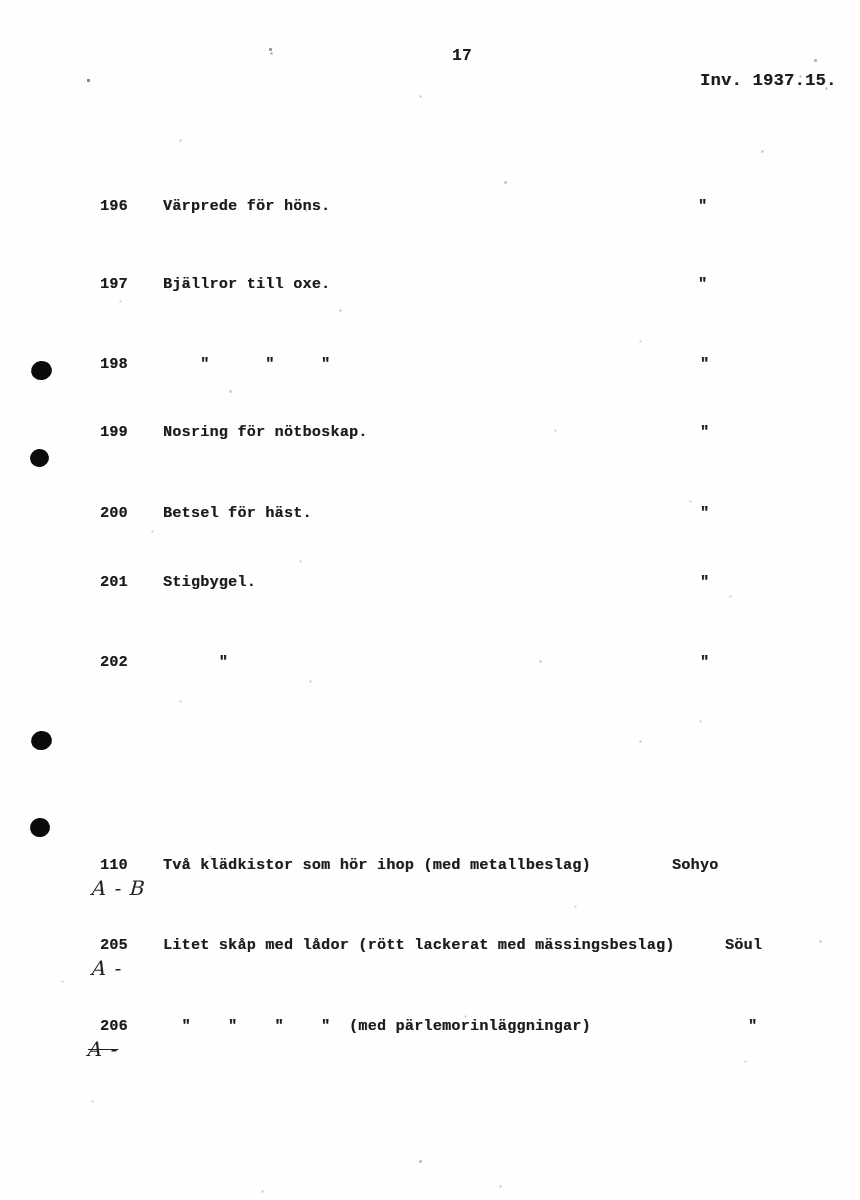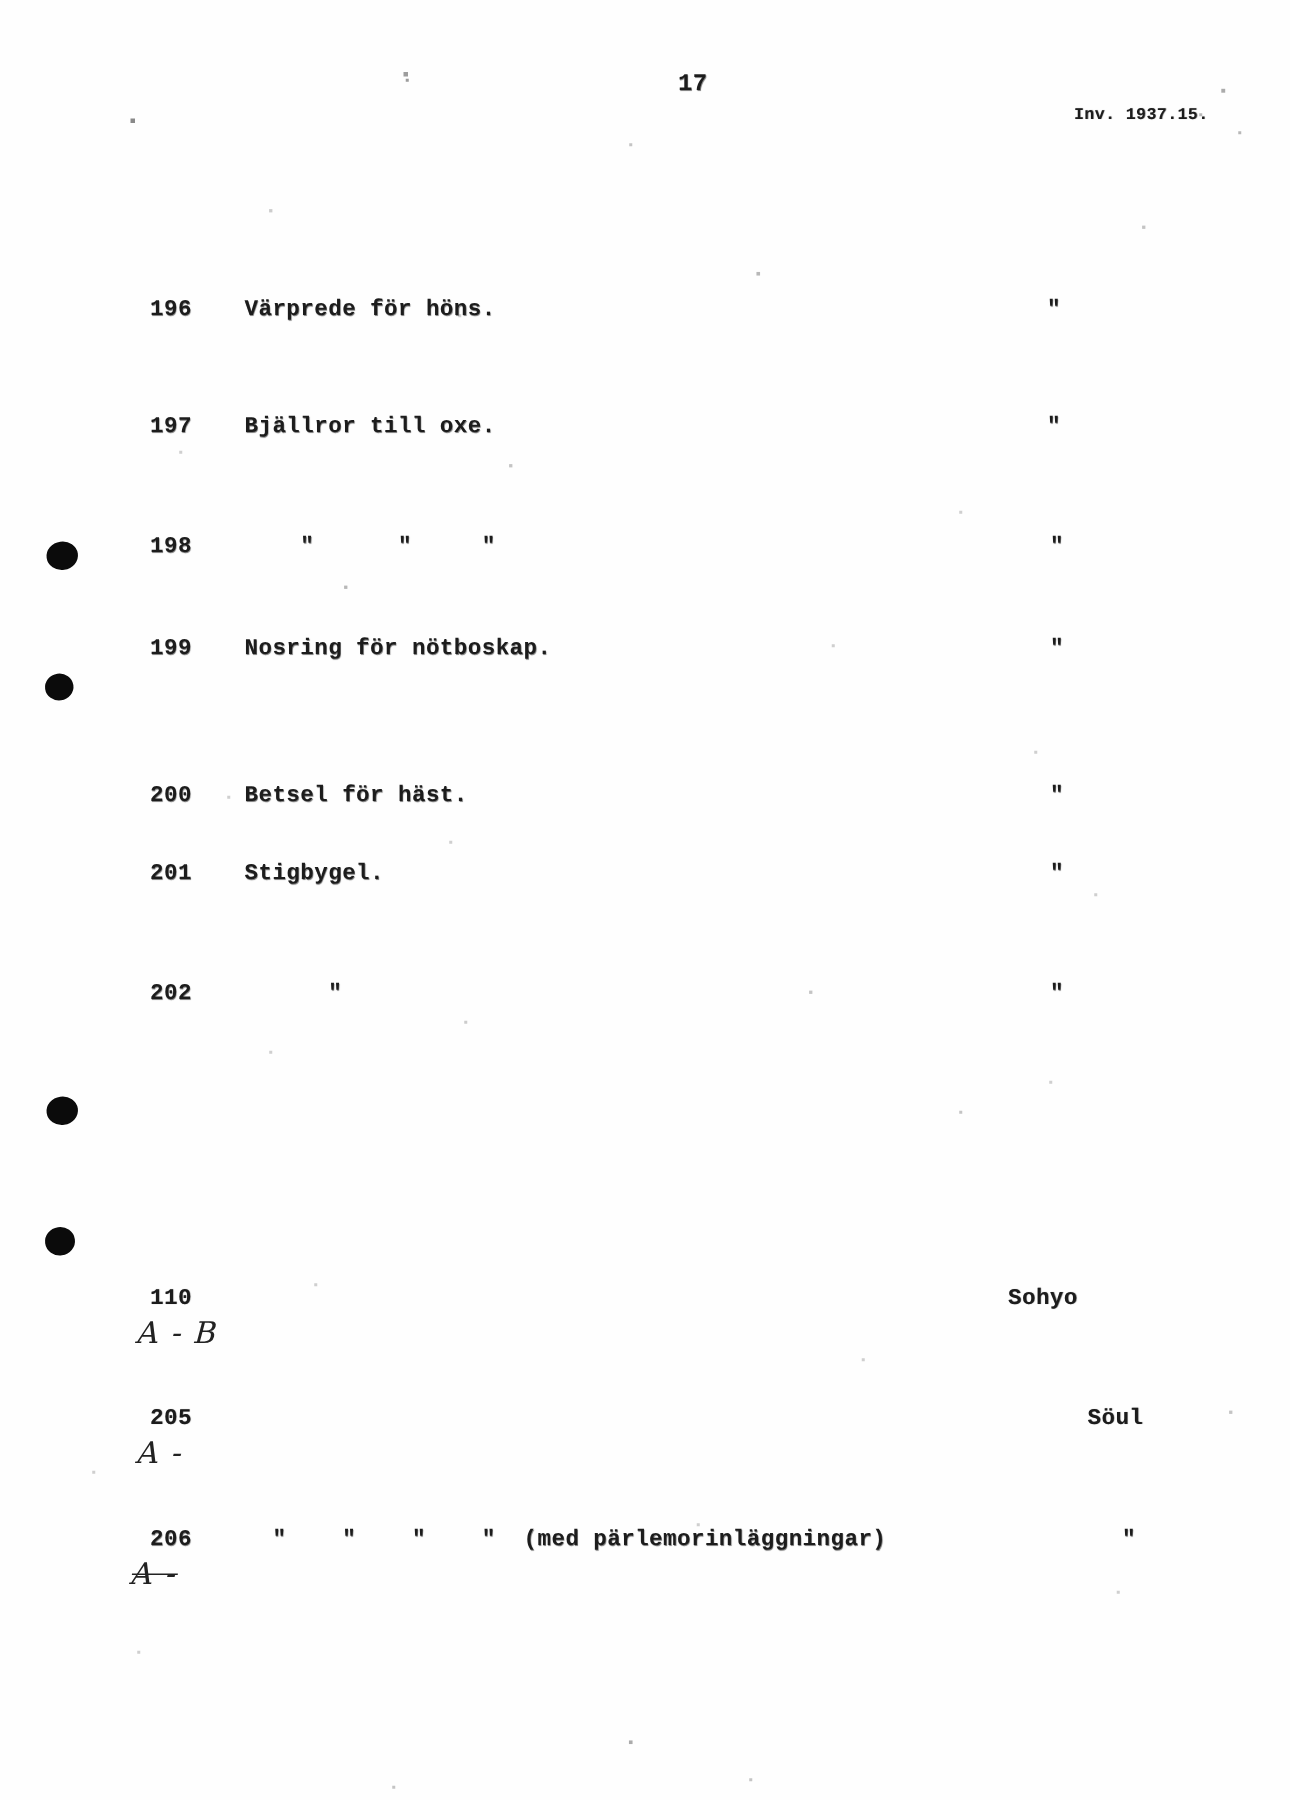--- a/index.html
+++ b/index.html
@@ -18,22 +18,22 @@
     font-size: 15px;
     letter-spacing: 0.3px;
     white-space: pre;
     text-shadow: 0.4px 0.4px 0.5px rgba(20,20,20,0.55);
   }
   .page-number {
     position: absolute; left: 452px; top: 47px;
     font-size: 16px;
   }
   .inv-ref {
-    position: absolute; left: 716px; top: 71px;
-    font-size: 11px;
+    position: absolute; left: 700px; top: 71px;
+    font-size: 17px;
   }
   .row { position: absolute; left: 0; top: 0; width: 860px; height: 50px; }
   .num   { position: absolute; left: 100px; top: 0; }
   .desc  { position: absolute; left: 163px; top: 0; }
   .place { position: absolute; top: 0; }
   .sub {
     position: absolute; left: 92px; top: 19px;
     font-family: "DejaVu Serif", serif;
     font-style: italic;
     font-weight: 400;
@@ -43,21 +43,21 @@
     transform: skewX(-4deg);
     text-shadow: none;
     white-space: pre;
   }
   
   .r0  { top: 120px; }
   .r1  { top: 198px; }
   .r2  { top: 276px; }
   .r3  { top: 356px; }
   .r4  { top: 424px; }
-  .r5  { top: 522px; }
+  .r5  { top: 505px; }
   .r6  { top: 574px; }
   .r7  { top: 654px; }
   .r8  { top: 784px; }
   .r9  { top: 857px; }
   .r10 { top: 937px; }
   .r11 { top: 1018px; }
   
   .r0  .place { left: 672px; }
   .r1  .place { left: 698px; }
   .r2  .place { left: 698px; }
@@ -178,26 +178,28 @@
   <div class="row r7">
     <span class="typed num">202</span>
     <span class="typed desc">      "</span>
     <span class="typed place">"</span>
   </div>
 
 
   <div class="row r9">
     <span class="typed num">110</span>
     <span class="sub">A - B</span>
+    <span class="typed desc">Två klädkistor som hör ihop (med metallbeslag)</span>
     <span class="typed place">Sohyo</span>
   </div>
 
   <div class="row r10">
     <span class="typed num">205</span>
     <span class="sub">A -</span>
+    <span class="typed desc">Litet skåp med lådor (rött lackerat med mässingsbeslag)</span>
     <span class="typed place">Söul</span>
   </div>
 
   <div class="row r11">
     <span class="typed num">206</span>
     <span class="sub">A -</span>
     <span class="typed desc">  "    "    "    "  (med pärlemorinläggningar)</span>
     <span class="typed place">"</span>
   </div>
 

